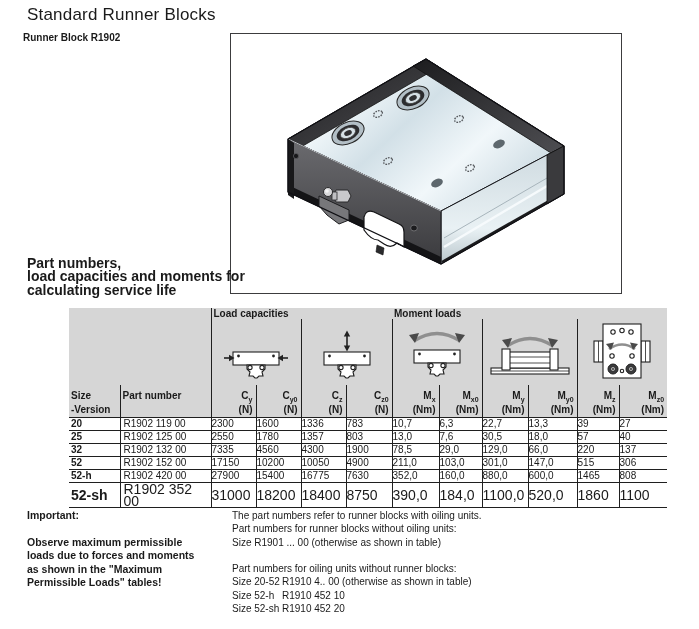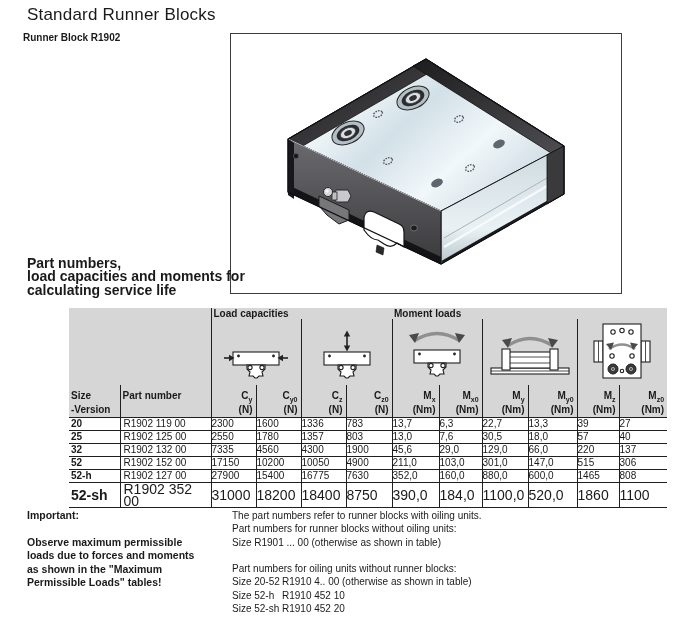--- a/index.html
+++ b/index.html
@@ -291,21 +291,21 @@
     </tr>
   </thead>
   <tbody>
       <tr>
         <td class="size">20</td>
         <td class="part">R1902 119 00</td>
         <td class="num">2300</td>
         <td class="num">1600</td>
         <td class="num">1336</td>
         <td class="num">783</td>
-        <td class="num">13,7</td>
+        <td class="num">10,7</td>
         <td class="num">6,3</td>
         <td class="num">22,7</td>
         <td class="num">13,3</td>
         <td class="num">39</td>
         <td class="num">27</td>
       </tr>
       <tr>
         <td class="size">25</td>
         <td class="part">R1902 125 00</td>
         <td class="num">2550</td>
@@ -319,21 +319,21 @@
         <td class="num">57</td>
         <td class="num">40</td>
       </tr>
       <tr>
         <td class="size">32</td>
         <td class="part">R1902 132 00</td>
         <td class="num">7335</td>
         <td class="num">4560</td>
         <td class="num">4300</td>
         <td class="num">1900</td>
-        <td class="num">45,6</td>
+        <td class="num">78,5</td>
         <td class="num">29,0</td>
         <td class="num">129,0</td>
         <td class="num">66,0</td>
         <td class="num">220</td>
         <td class="num">137</td>
       </tr>
       <tr>
         <td class="size">52</td>
         <td class="part">R1902 152 00</td>
         <td class="num">17150</td>
@@ -342,21 +342,21 @@
         <td class="num">4900</td>
         <td class="num">211,0</td>
         <td class="num">103,0</td>
         <td class="num">301,0</td>
         <td class="num">147,0</td>
         <td class="num">515</td>
         <td class="num">306</td>
       </tr>
       <tr>
         <td class="size">52-h</td>
-        <td class="part">R1902 127 00</td>
+        <td class="part">R1902 420 00</td>
         <td class="num">27900</td>
         <td class="num">15400</td>
         <td class="num">16775</td>
         <td class="num">7630</td>
         <td class="num">352,0</td>
         <td class="num">160,0</td>
         <td class="num">880,0</td>
         <td class="num">600,0</td>
         <td class="num">1465</td>
         <td class="num">808</td>

